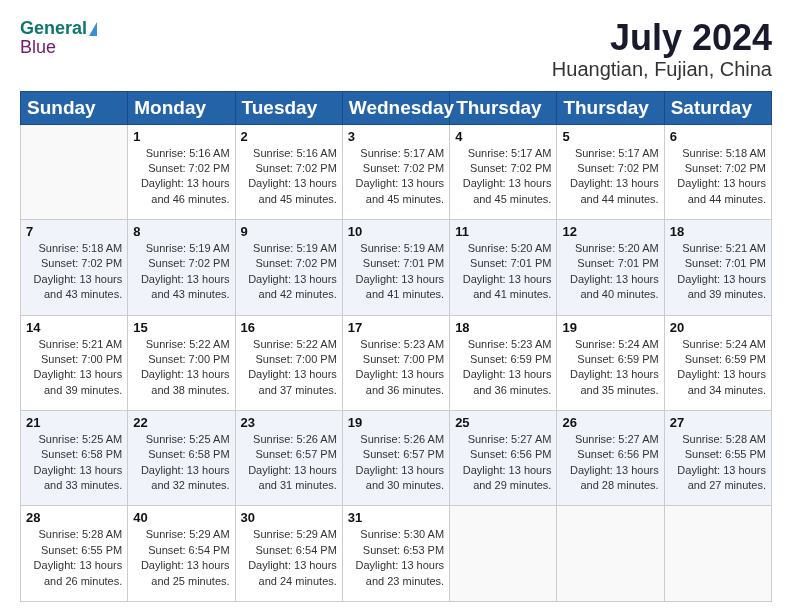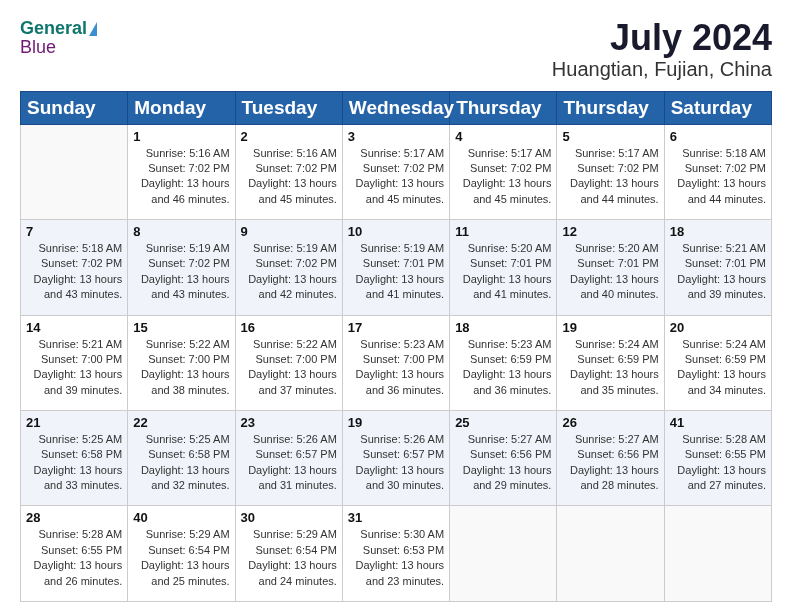--- a/index.html
+++ b/index.html
@@ -234,21 +234,21 @@
           </td>
           <td>
             <span class="day-number">25</span>
             <div class="day-info">Sunrise: 5:27 AM<br>Sunset: 6:56 PM<br>Daylight: 13 hours<br>and 29 minutes.</div>
           </td>
           <td>
             <span class="day-number">26</span>
             <div class="day-info">Sunrise: 5:27 AM<br>Sunset: 6:56 PM<br>Daylight: 13 hours<br>and 28 minutes.</div>
           </td>
           <td>
-            <span class="day-number">41</span>
+            <span class="day-number">27</span>
             <div class="day-info">Sunrise: 5:28 AM<br>Sunset: 6:55 PM<br>Daylight: 13 hours<br>and 27 minutes.</div>
           </td>
         </tr>
         <tr>
           <td>
             <span class="day-number">28</span>
             <div class="day-info">Sunrise: 5:28 AM<br>Sunset: 6:55 PM<br>Daylight: 13 hours<br>and 26 minutes.</div>
           </td>
           <td>
             <span class="day-number">40</span>

